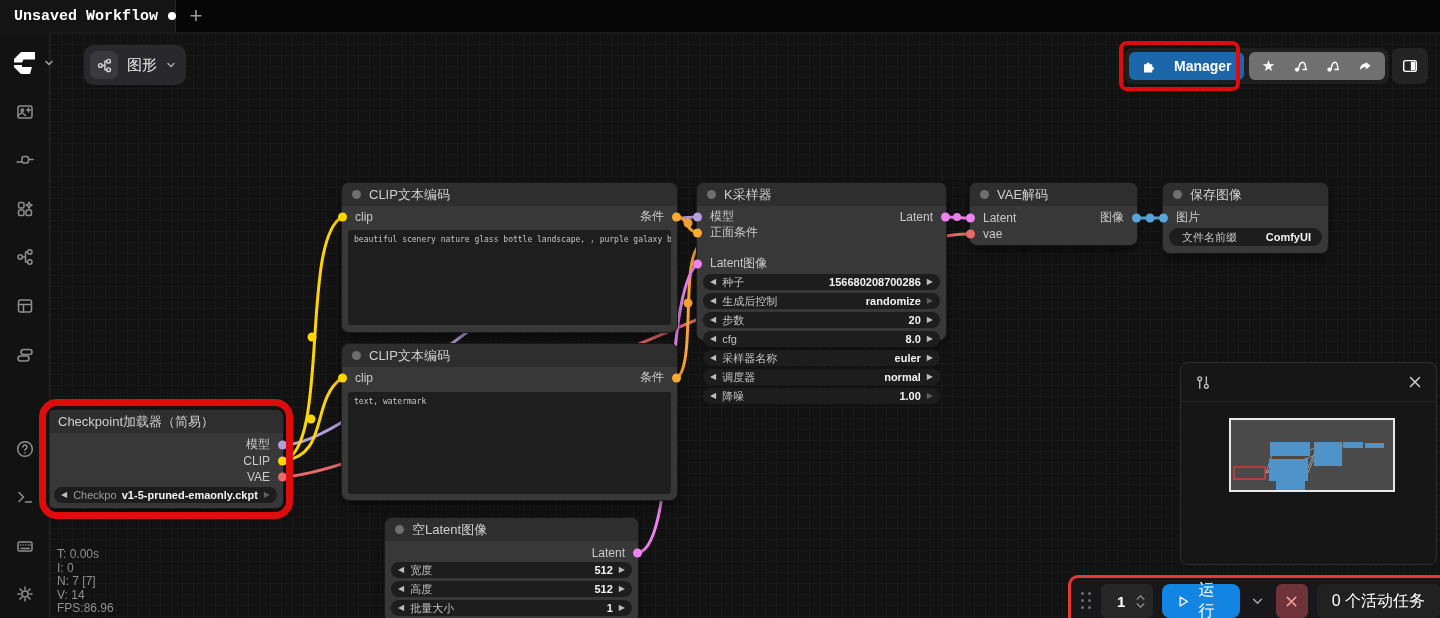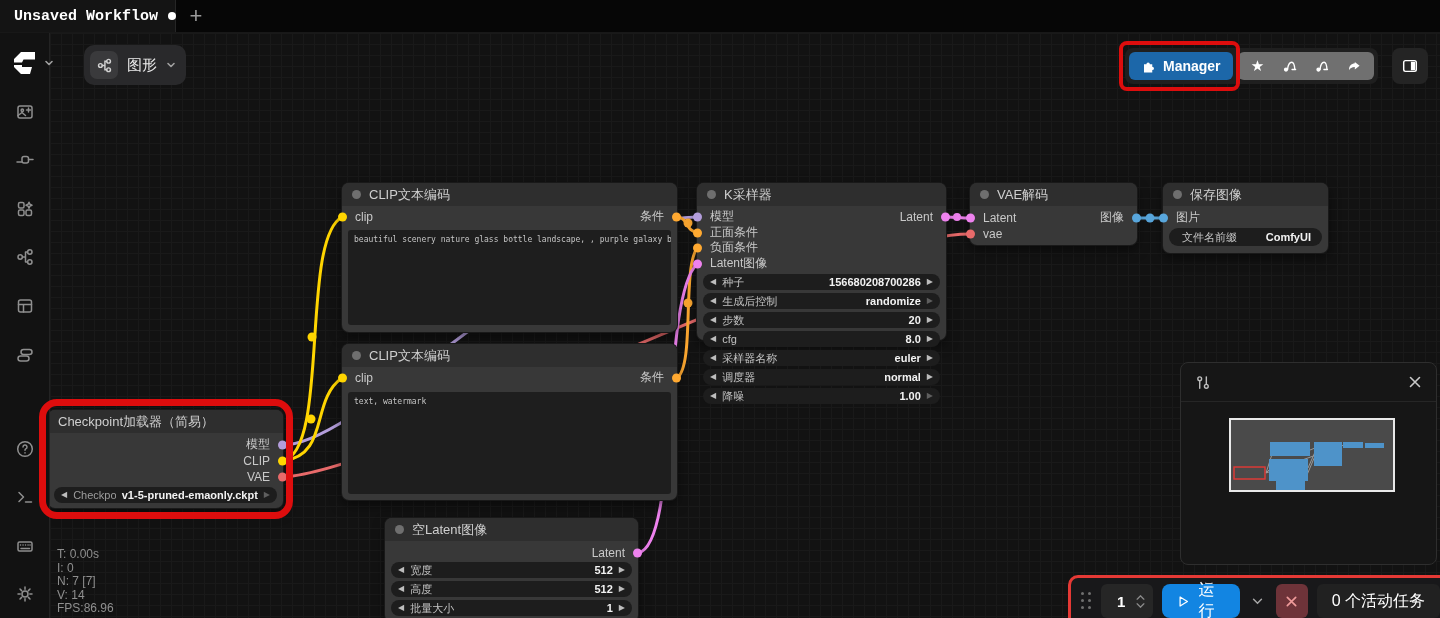--- a/index.html
+++ b/index.html
@@ -36,21 +36,21 @@
   .menu-group { position:absolute; left:84px; top:45px; height:40px; background:#29292b;
     border-radius:10px; display:flex; align-items:center; padding:0 10px 0 6px; gap:9px; z-index:6; }
   .menu-icon-tile { width:28px; height:28px; background:#3a3a3c; border-radius:7px;
     display:flex; align-items:center; justify-content:center; }
   .menu-label { color:#ececec; font-size:15px; }
   .chev { stroke:#a0a0a0; fill:none; stroke-width:1.6; stroke-linecap:round; stroke-linejoin:round; }
 
   .tr-toolbar { position:absolute; left:1125px; top:48px; height:36px; background:#1f1f1f;
     border-radius:8px; display:flex; align-items:center; padding:0 4px; gap:5px; z-index:6; }
   .manager-btn { height:28px; border-radius:6px; background:#1c67a9; color:#fff;
-    display:flex; align-items:center; gap:7px; padding:0 12px; font-size:14px; font-weight:bold; }
+    display:flex; align-items:center; gap:18px; padding:0 12px; font-size:14px; font-weight:bold; }
   .icon-group { height:28px; border-radius:6px; background:#707070; display:flex;
     align-items:center; padding:0 4px; }
   .icon-group .gbtn { width:32px; height:28px; display:flex; align-items:center; justify-content:center; color:#fff; }
   .panel-btn { position:absolute; left:1392px; top:48px; width:36px; height:36px; background:#242424;
     border-radius:8px; display:flex; align-items:center; justify-content:center; z-index:6; }
 
   
   .node { position:absolute; background:#383838; border-radius:7px;
     box-shadow:0 0 0 1px #191919, 0 5px 12px rgba(0,0,0,.5); z-index:2; }
   .nhead { height:23px; background:#2e2e2e; border-radius:7px 7px 0 0; display:flex;
@@ -315,24 +315,20 @@
     <div class="prow" style="top:26px;">
       <span class="pdot in" style="background: rgb(179, 157, 219);"></span>
       <span class="plab in">模型</span>
       <span class="plab out">Latent</span>
       <span class="pdot out" style="background: rgb(238, 130, 238);"></span>
     </div>
     <div class="prow" style="top:42px;">
       <span class="pdot in" style="background: rgb(255, 169, 49);"></span>
       <span class="plab in">正面条件</span>
     </div>
-    <div class="prow" style="top:57px;">
-      <span class="pdot in" style="background: rgb(255, 169, 49);"></span>
-      <span class="plab in">负面条件</span>
-    </div>
     <div class="prow" style="top:73px;">
       <span class="pdot in" style="background: rgb(238, 130, 238);"></span>
       <span class="plab in">Latent图像</span>
     </div>
     <div class="widget" style="top:91px;">
       <span class="arr">◀</span>
       <span class="wlabel">种子</span>
       <span class="wvalue">156680208700286</span>
       <span class="arr">▶</span>
     </div>

